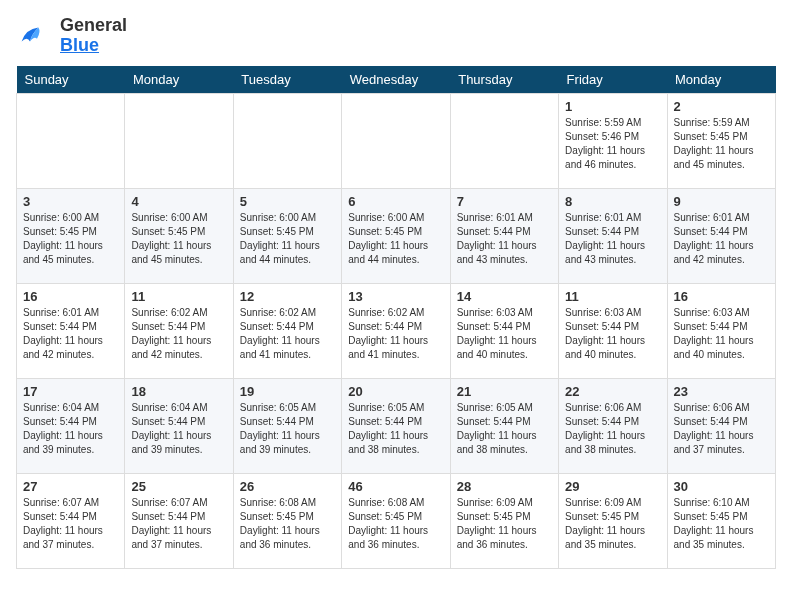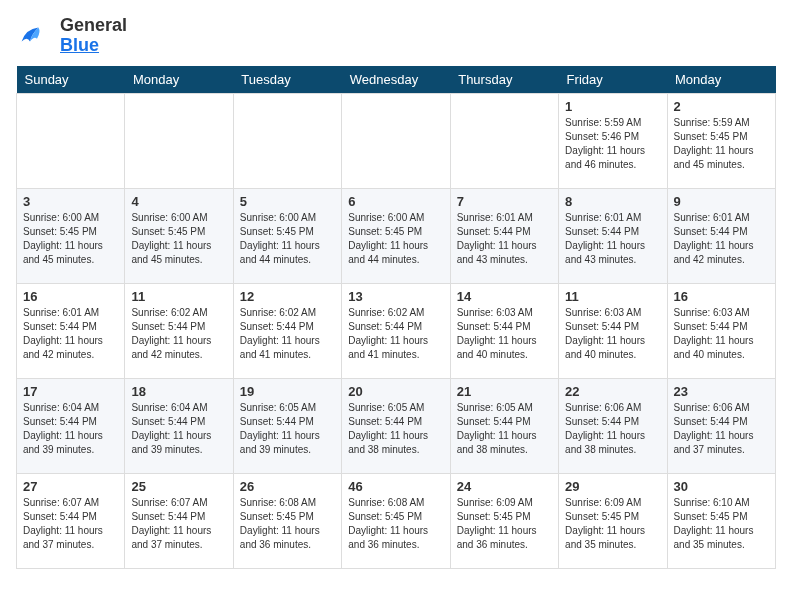--- a/index.html
+++ b/index.html
@@ -235,21 +235,21 @@
         </td>
         <td>
           <span class="day-num">26</span>
           <div class="cell-info">Sunrise: 6:08 AM<br>Sunset: 5:45 PM<br>Daylight: 11 hours and 36 minutes.</div>
         </td>
         <td>
           <span class="day-num">46</span>
           <div class="cell-info">Sunrise: 6:08 AM<br>Sunset: 5:45 PM<br>Daylight: 11 hours and 36 minutes.</div>
         </td>
         <td>
-          <span class="day-num">24</span>
+          <span class="day-num">28</span>
           <div class="cell-info">Sunrise: 6:09 AM<br>Sunset: 5:45 PM<br>Daylight: 11 hours and 36 minutes.</div>
         </td>
         <td>
           <span class="day-num">29</span>
           <div class="cell-info">Sunrise: 6:09 AM<br>Sunset: 5:45 PM<br>Daylight: 11 hours and 35 minutes.</div>
         </td>
         <td>
           <span class="day-num">30</span>
           <div class="cell-info">Sunrise: 6:10 AM<br>Sunset: 5:45 PM<br>Daylight: 11 hours and 35 minutes.</div>
         </td>

